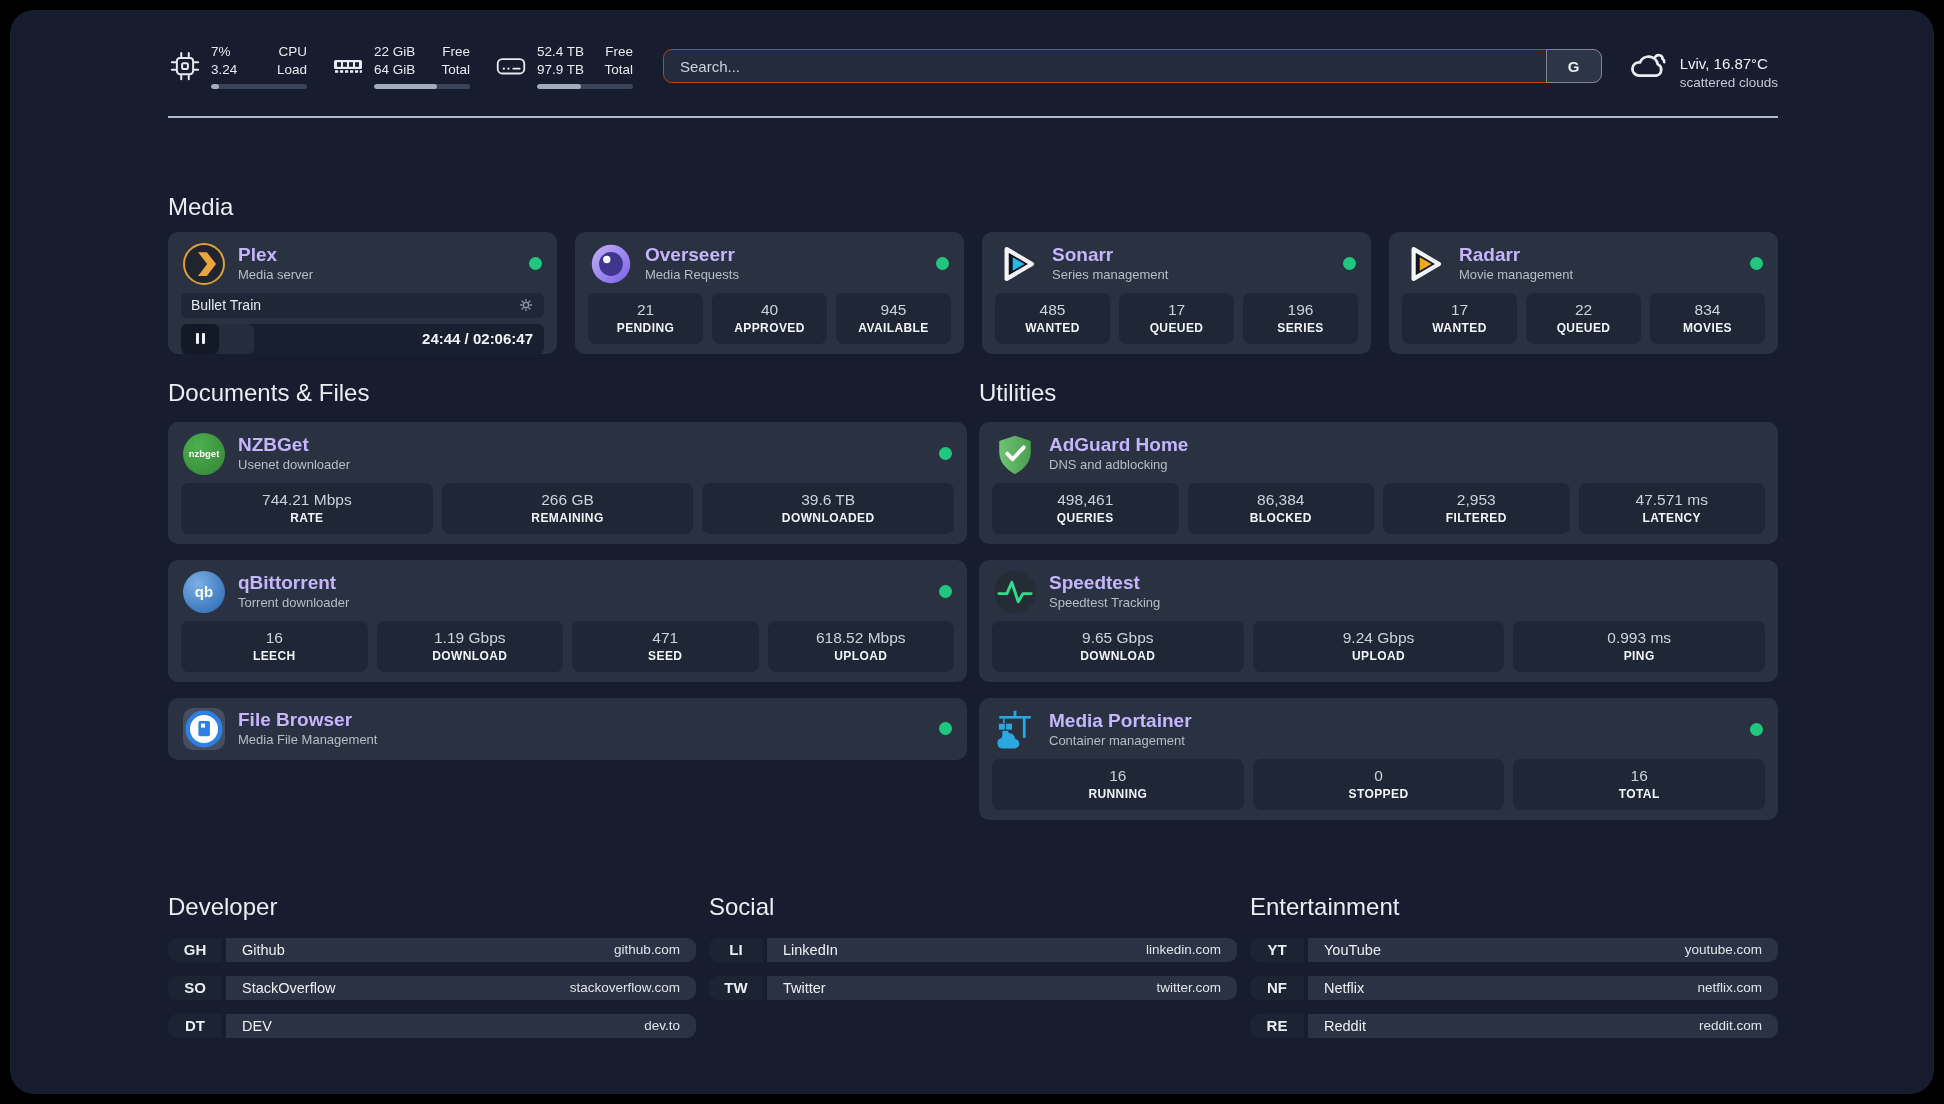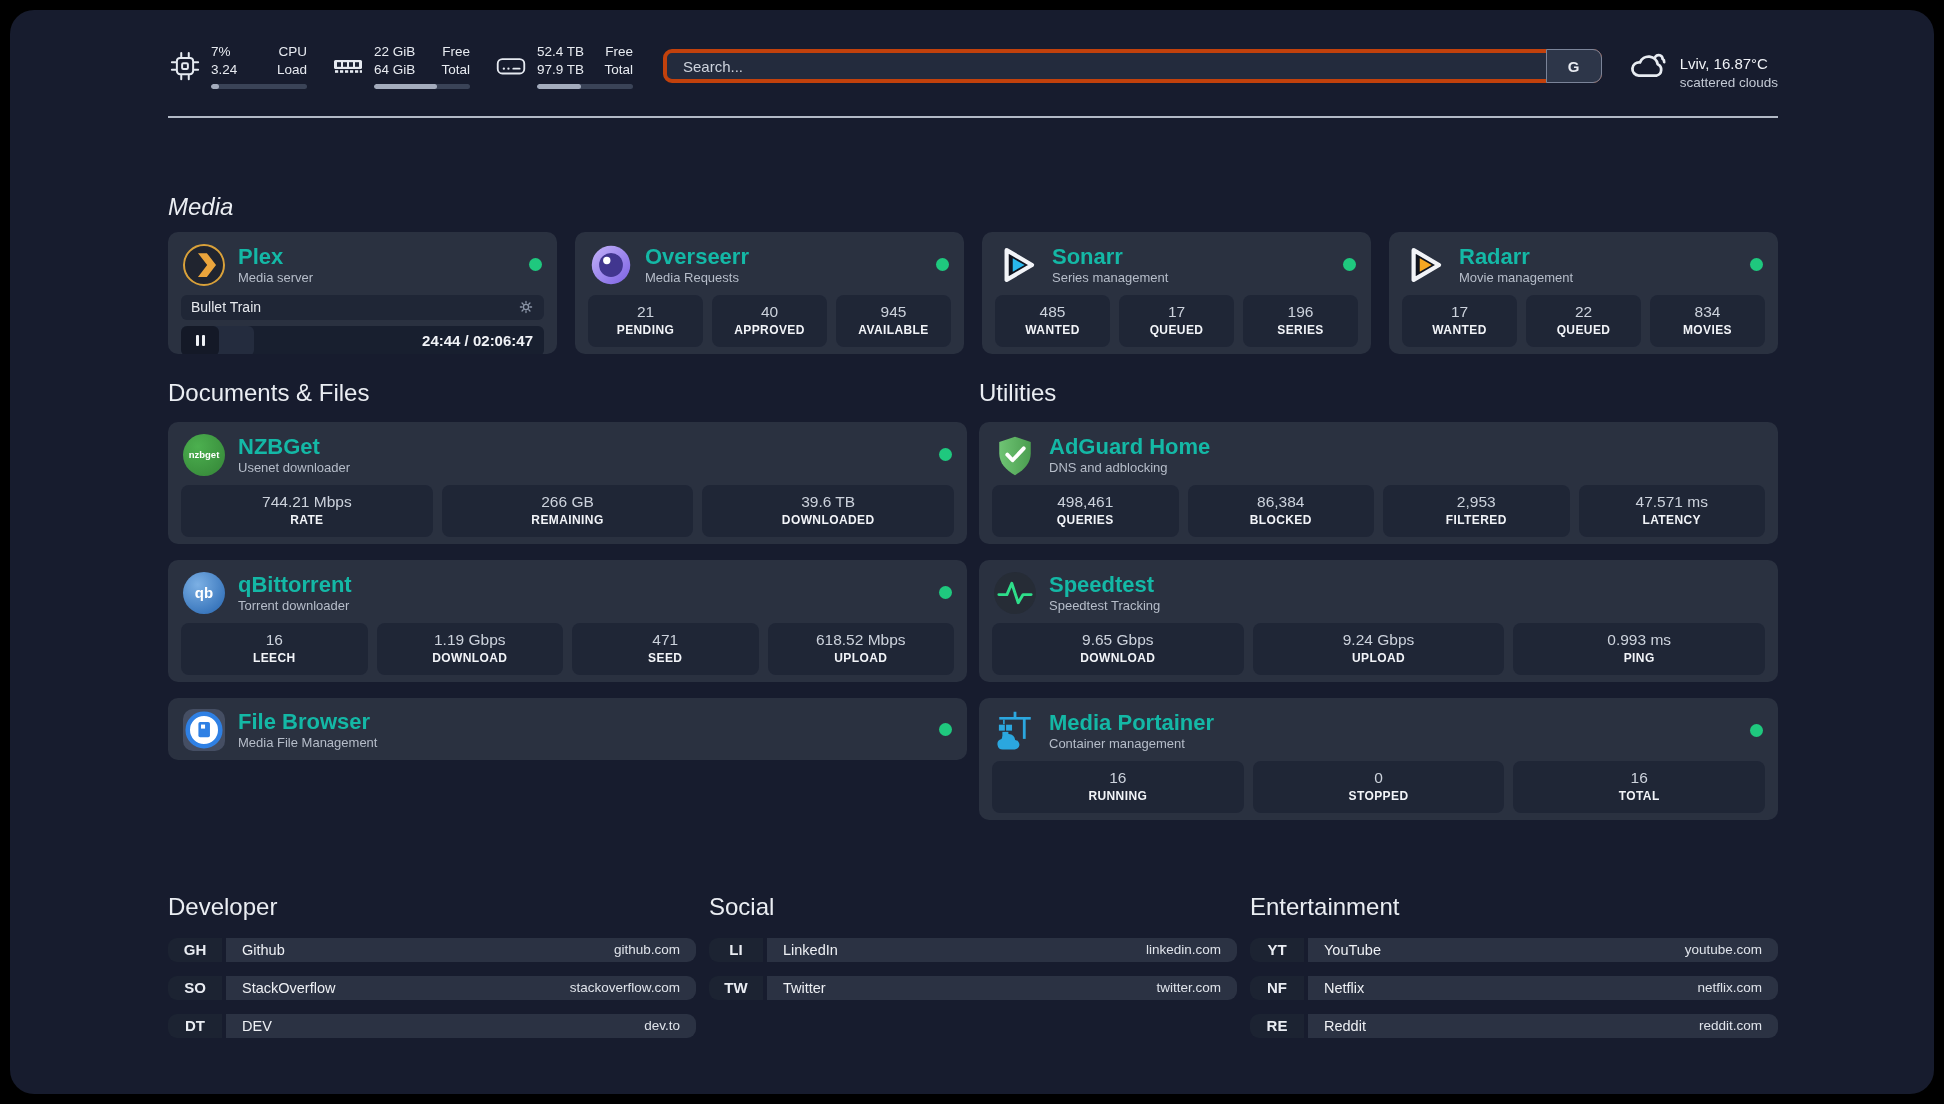--- a/index.html
+++ b/index.html
@@ -16,50 +16,50 @@
   .sicon { width:34px; height:34px; display:flex; align-items:center; justify-content:center; flex:none; }
   .sicon svg { width:30px; height:30px; }
   .stat-body { width:96px; }
   .stat-rows { display:flex; justify-content:space-between; font-size:13.5px; line-height:1.32; color:#e8ebf1; }
   .stat-rows .colv span, .stat-rows .coll span { display:block; white-space:nowrap; }
   .coll { text-align:right; }
   .pbar { height:5px; background:#3a4357; border-radius:3px; margin-top:5px; overflow:hidden; }
   .pfill { height:100%; background:#a3abbc; border-radius:3px; width:0; }
 
   .search { position:relative; flex:1; height:34px; margin:0 26px 0 30px; }
-  .search input { width:100%; height:100%; background:#232b3d; border:4px solid #c2410c;
+  .search input { width:100%; height:100%; background:#232b3d; border:1px solid #c2410c;
     border-radius:9px; color:#e9ecf2; font-size:15px; padding:0 72px 0 16px;
     font-family:inherit; outline:none; }
   .search input::placeholder { color:#cdd3dd; }
   .gbtn { position:absolute; right:0; top:0; height:100%; width:56px; background:#2d3649;
     border:1px solid #7b8499; border-radius:0 9px 9px 0; color:#e9ecf2; font-size:15px;
     font-weight:600; font-family:inherit; cursor:pointer; }
 
   .weather { display:flex; align-items:center; gap:12px; flex:none; }
   .weather svg { width:40px; height:34px; }
   .wloc { font-size:15px; color:#f0f2f6; line-height:1.35;margin-top:12px; }
   .wcond { font-size:13.5px; color:#c3c9d4; }
 
   .divider { height:1.5px; background:rgba(206,213,224,0.85); margin-top:22px; }
 
   
   .section-title { font-size:24px; font-weight:500; color:#eaedf2; line-height:30px; }
-  .t-media { margin-top:74px; margin-bottom:10px;font-style:italic; }
+  .t-media { margin-top:74px; margin-bottom:10px; }
   .t-col { margin-top:24px; margin-bottom:14px; }
   .t-links { margin-bottom:16px; }
 
   .media-grid { display:grid; grid-template-columns:repeat(4,1fr); gap:18px; }
   .card { background:#2a3140; border-radius:10px; height:122px; overflow:hidden;
     display:flex; flex-direction:column; }
   .card-head { display:flex; align-items:center; gap:13px; padding:11px 15px 8px 15px; }
   .appicon { width:42px; height:42px; flex:none; display:flex; align-items:center;
     justify-content:center; border-radius:50%; }
   .appicon svg { width:100%; height:100%; }
   .titles { min-width:0; }
-  .tname { font-size:22px; font-weight:700; color:#14b8a6; line-height:1.25; white-space:nowrap; }
+  .tname { font-size:19px; font-weight:700; color:#c4b5fd; line-height:1.25; white-space:nowrap; }
   .tsub  { font-size:13px; color:#b6bdc9; line-height:1.3; white-space:nowrap; }
   .dot { width:13px; height:13px; border-radius:50%; background:#1fc87e; margin-left:auto; flex:none; }
 
   .tiles { display:flex; gap:9px; padding:0 13px 13px 13px; margin-top:auto; }
   .tile { flex:1; background:#1f2636; border-radius:8px; text-align:center; padding:7px 4px 8px; }
   .tval { font-size:15.5px; color:#ccd2dc; line-height:1.3; white-space:nowrap; }
   .tlab { font-size:12px; font-weight:700; color:#f2f4f8; letter-spacing:0.4px; line-height:1.4; }
 
   
   .player { display:flex; flex-direction:column; gap:6px; padding:0 13px 11px; margin-top:auto; }

